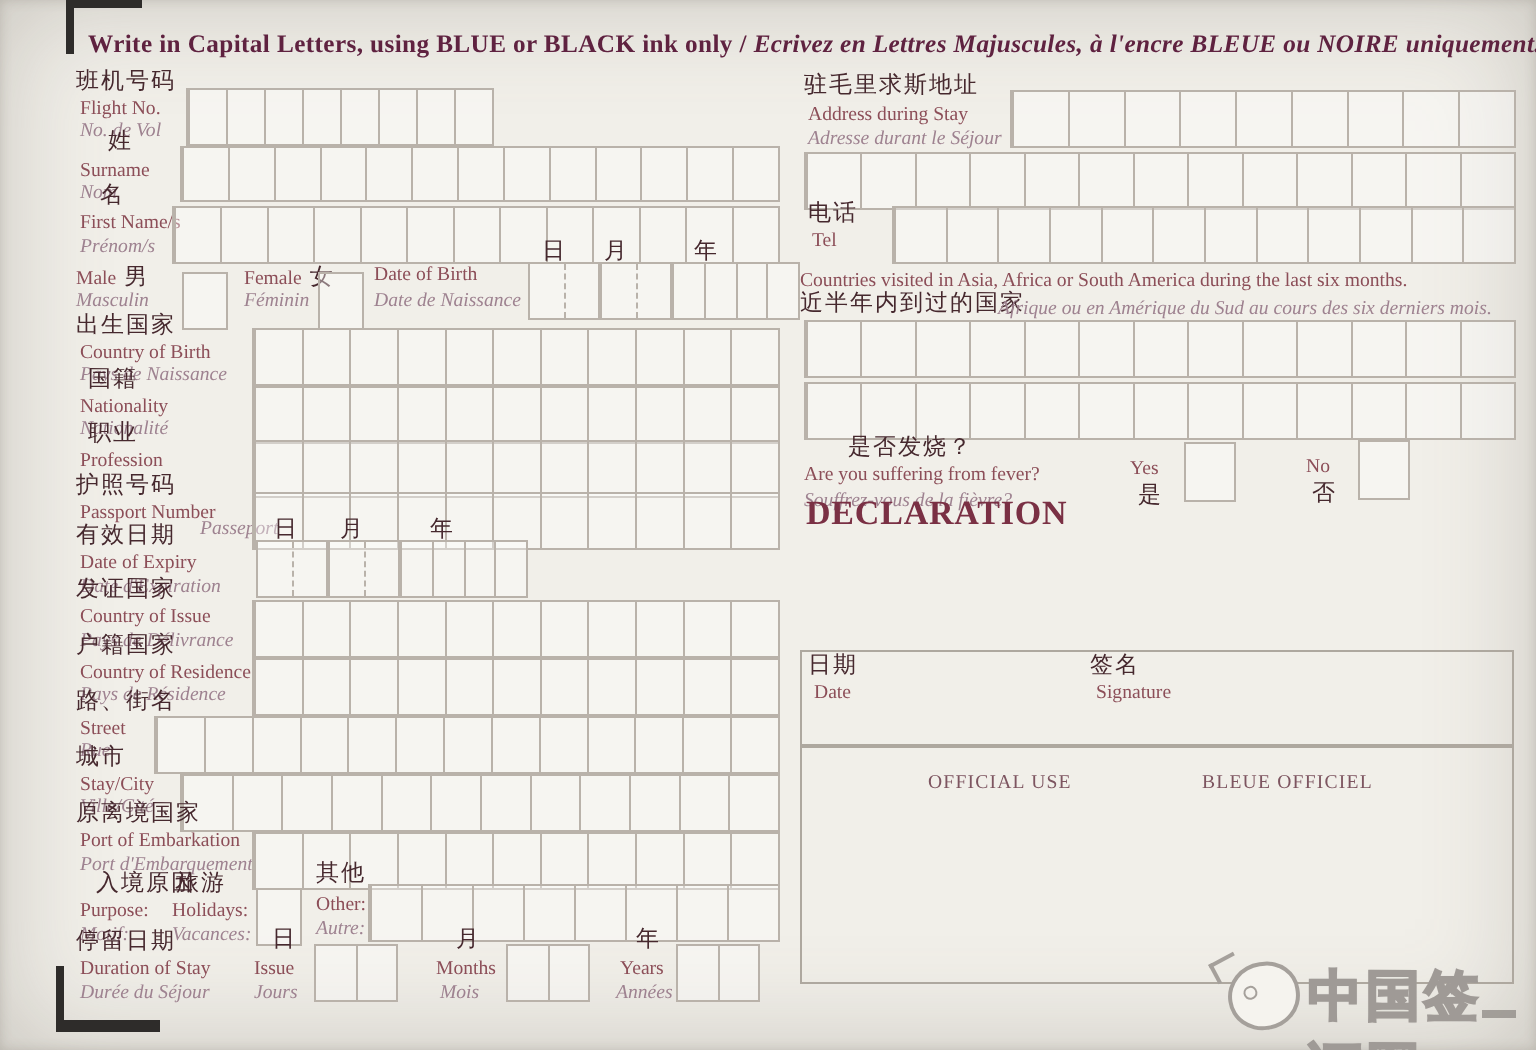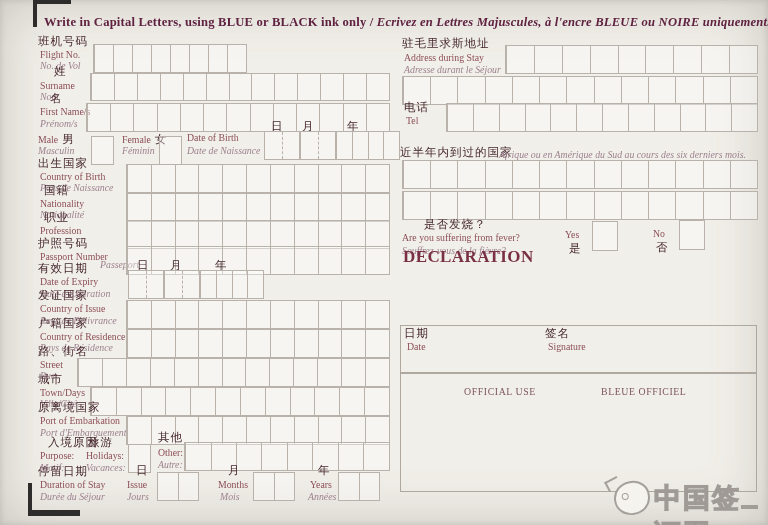--- a/index.html
+++ b/index.html
@@ -144,21 +144,21 @@
   <div class="t en" style="left:40px;top:331px">Country of Residence</div>
   <div class="t fr" style="left:40px;top:342px">Pays de Résidence</div>
   <div class="cells" style="left:126px;top:329px;width:262px;height:27px;--n:11"></div>
 
   <div class="t cn" style="left:38px;top:346px">路、街名</div>
   <div class="t en" style="left:40px;top:359px">Street</div>
   <div class="t fr" style="left:40px;top:370px">Rue</div>
   <div class="cells" style="left:77px;top:358px;width:311px;height:27px;--n:13"></div>
 
   <div class="t cn" style="left:38px;top:374px">城市</div>
-  <div class="t en" style="left:40px;top:387px">Town/Days</div>
+  <div class="t en" style="left:40px;top:387px">Stay/City</div>
   <div class="t fr" style="left:40px;top:398px">Ville/Cité</div>
   <div class="cells" style="left:90px;top:387px;width:298px;height:27px;--n:12"></div>
 
   <div class="t cn" style="left:38px;top:402px">原离境国家</div>
   <div class="t en" style="left:40px;top:415px">Port of Embarkation</div>
   <div class="t fr" style="left:40px;top:427px">Port d'Embarquement</div>
   <div class="cells" style="left:126px;top:416px;width:262px;height:27px;--n:11"></div>
 
   <div class="t cn" style="left:48px;top:437px">入境原因</div>
   <div class="t cn" style="left:88px;top:437px">旅游</div>
@@ -200,20 +200,21 @@
   <div class="t cn" style="left:402px;top:38px">驻毛里求斯地址</div>
   <div class="t en" style="left:404px;top:52px">Address during Stay</div>
   <div class="t fr" style="left:404px;top:64px">Adresse durant le Séjour</div>
   <div class="cells" style="left:505px;top:45px;width:251px;height:27px;--n:9"></div>
   <div class="cells" style="left:402px;top:76px;width:354px;height:27px;--n:13"></div>
 
   <div class="t cn" style="left:404px;top:102px">电话</div>
   <div class="t en" style="left:406px;top:115px">Tel</div>
   <div class="cells" style="left:446px;top:103px;width:310px;height:27px;--n:12"></div>
 
+  <div class="t en" style="left:400px;top:135px">Countries visited in Asia, Africa or South America during the last six months.</div>
   <div class="t cn" style="left:400px;top:147px">近半年内到过的国家</div>
   <div class="t fr" style="left:499px;top:149px">Afrique ou en Amérique du Sud au cours des six derniers mois.</div>
   <div class="cells" style="left:402px;top:160px;width:354px;height:27px;--n:13"></div>
   <div class="cells" style="left:402px;top:191px;width:354px;height:27px;--n:13"></div>
 
   <div class="t cn" style="left:424px;top:219px">是否发烧？</div>
   <div class="t en" style="left:402px;top:232px">Are you suffering from fever?</div>
   <div class="t fr" style="left:402px;top:245px">Souffrez-vous de la fièvre?</div>
   <div class="t en" style="left:565px;top:229px">Yes</div>
   <div class="t cn" style="left:569px;top:243px">是</div>

